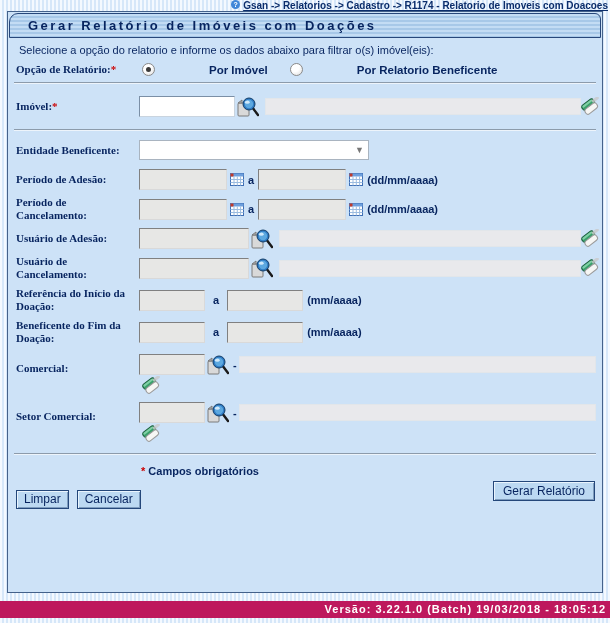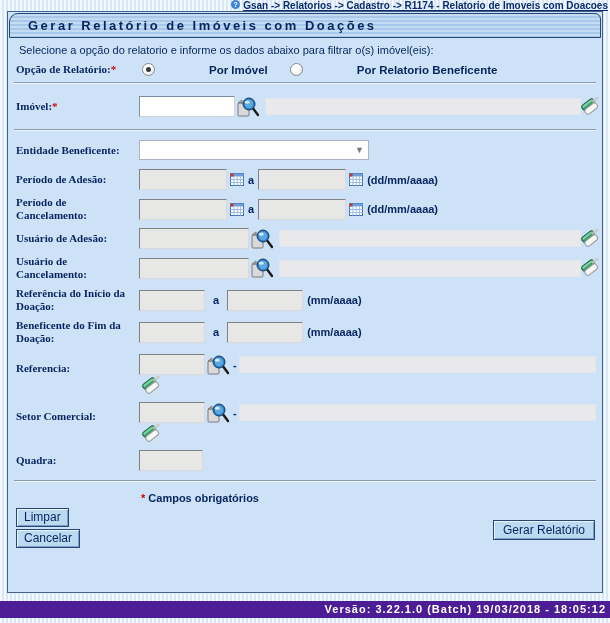--- a/index.html
+++ b/index.html
@@ -71,32 +71,32 @@
     border-radius:50%; background:#3a3a3a;
   }
   .radio-lbl { font-size:11.5px; font-weight:bold; color:#07245f; margin-right:22px;padding-left:48px; }
   
   .icon { flex-shrink:0; display:inline-block; }
   .mag { margin:0 2px; }
   .eraser-right { margin-left:auto; margin-right:5px; }
   .eraser-below { margin:1px 0 0 3px; }
   
   .btnrow { display:flex; justify-content:space-between; align-items:flex-end; padding:2px 4px 0 5px; }
-  .btncol { display:flex; flex-direction:column; align-items:flex-start; gap:2px; }
+  .btncol { display:flex; flex-direction:row; align-items:flex-start; gap:8px; }
   .btn {
     font-family:"Liberation Sans",sans-serif; font-size:12px; color:#07245f;
     background:#bcd9f2; border:1px solid #24477a; padding:1px 7px 2px 7px;
     box-shadow: inset 1px 1px 0 #e9f4fd, inset -1px -1px 0 #7e9cbd;
     cursor:pointer;
   }
   .note { padding:7px 0 2px 130px; font-size:11px; font-weight:bold; color:#07245f; }
   
   .footer {
     position:absolute; left:0; top:601px; width:610px; height:17px;
-    background:#4c1d95; color:#ffffff; font-size:11px; font-weight:bold;
+    background:#be185d; color:#ffffff; font-size:11px; font-weight:bold;
     letter-spacing:1px; text-align:right; line-height:17px; padding-right:4px;
   }
 </style>
 </head>
 <body>
 
 <svg width="0" height="0" style="position:absolute">
   <defs>
     <g id="i-mag">
       <rect x="1" y="6" width="11" height="13" rx="1" fill="#d9d9d9" stroke="#7a7a7a"></rect>
@@ -249,21 +249,21 @@
       <div class="lbl">Beneficente do Fim da Doação:</div>
       <div class="fgroup">
         <input class="inp" style="width: 66px;" value="">
         <span class="sep" style="margin:0 8px;">a</span>
         <input class="inp" style="width: 76px;" value="">
         <span class="hint">(mm/aaaa)</span>
       </div>
     </div>
 
     <div class="row" style="align-items:flex-start; padding-top:6px;">
-      <div class="lbl" style="padding-top:8px;">Referencia:</div>
+      <div class="lbl" style="padding-top:8px;">Comercial:</div>
       <div class="fcol">
         <div class="fgroup">
           <input class="inp" style="width: 66px;" value="">
           <svg class="icon mag" width="22" height="20" viewBox="0 0 22 20">
               <use href="#i-mag"></use>
             </svg>
           <span class="sep" style="margin:0 2px;">-</span>
           <div class="ro" style="flex:1; margin-right:3px;"></div>
         </div>
         <svg class="icon eraser-below" width="19" height="20" viewBox="0 0 19 20">
@@ -282,26 +282,20 @@
             </svg>
           <span class="sep" style="margin:0 2px;">-</span>
           <div class="ro" style="flex:1; margin-right:3px;"></div>
         </div>
         <svg class="icon eraser-below" width="19" height="20" viewBox="0 0 19 20">
             <use href="#i-eraser"></use>
           </svg>
       </div>
     </div>
 
-    <div class="row">
-      <div class="lbl">Quadra:</div>
-      <div class="fgroup">
-        <input class="inp" style="width: 64px;" value="">
-      </div>
-    </div>
 
     <div class="hr" style="margin-top:6px;"></div>
 
     <div class="note">
       <span class="req">*</span> <span>Campos obrigatórios</span>
     </div>
 
     <div class="btnrow">
       <div class="btncol">
         <button class="btn">Limpar</button>

